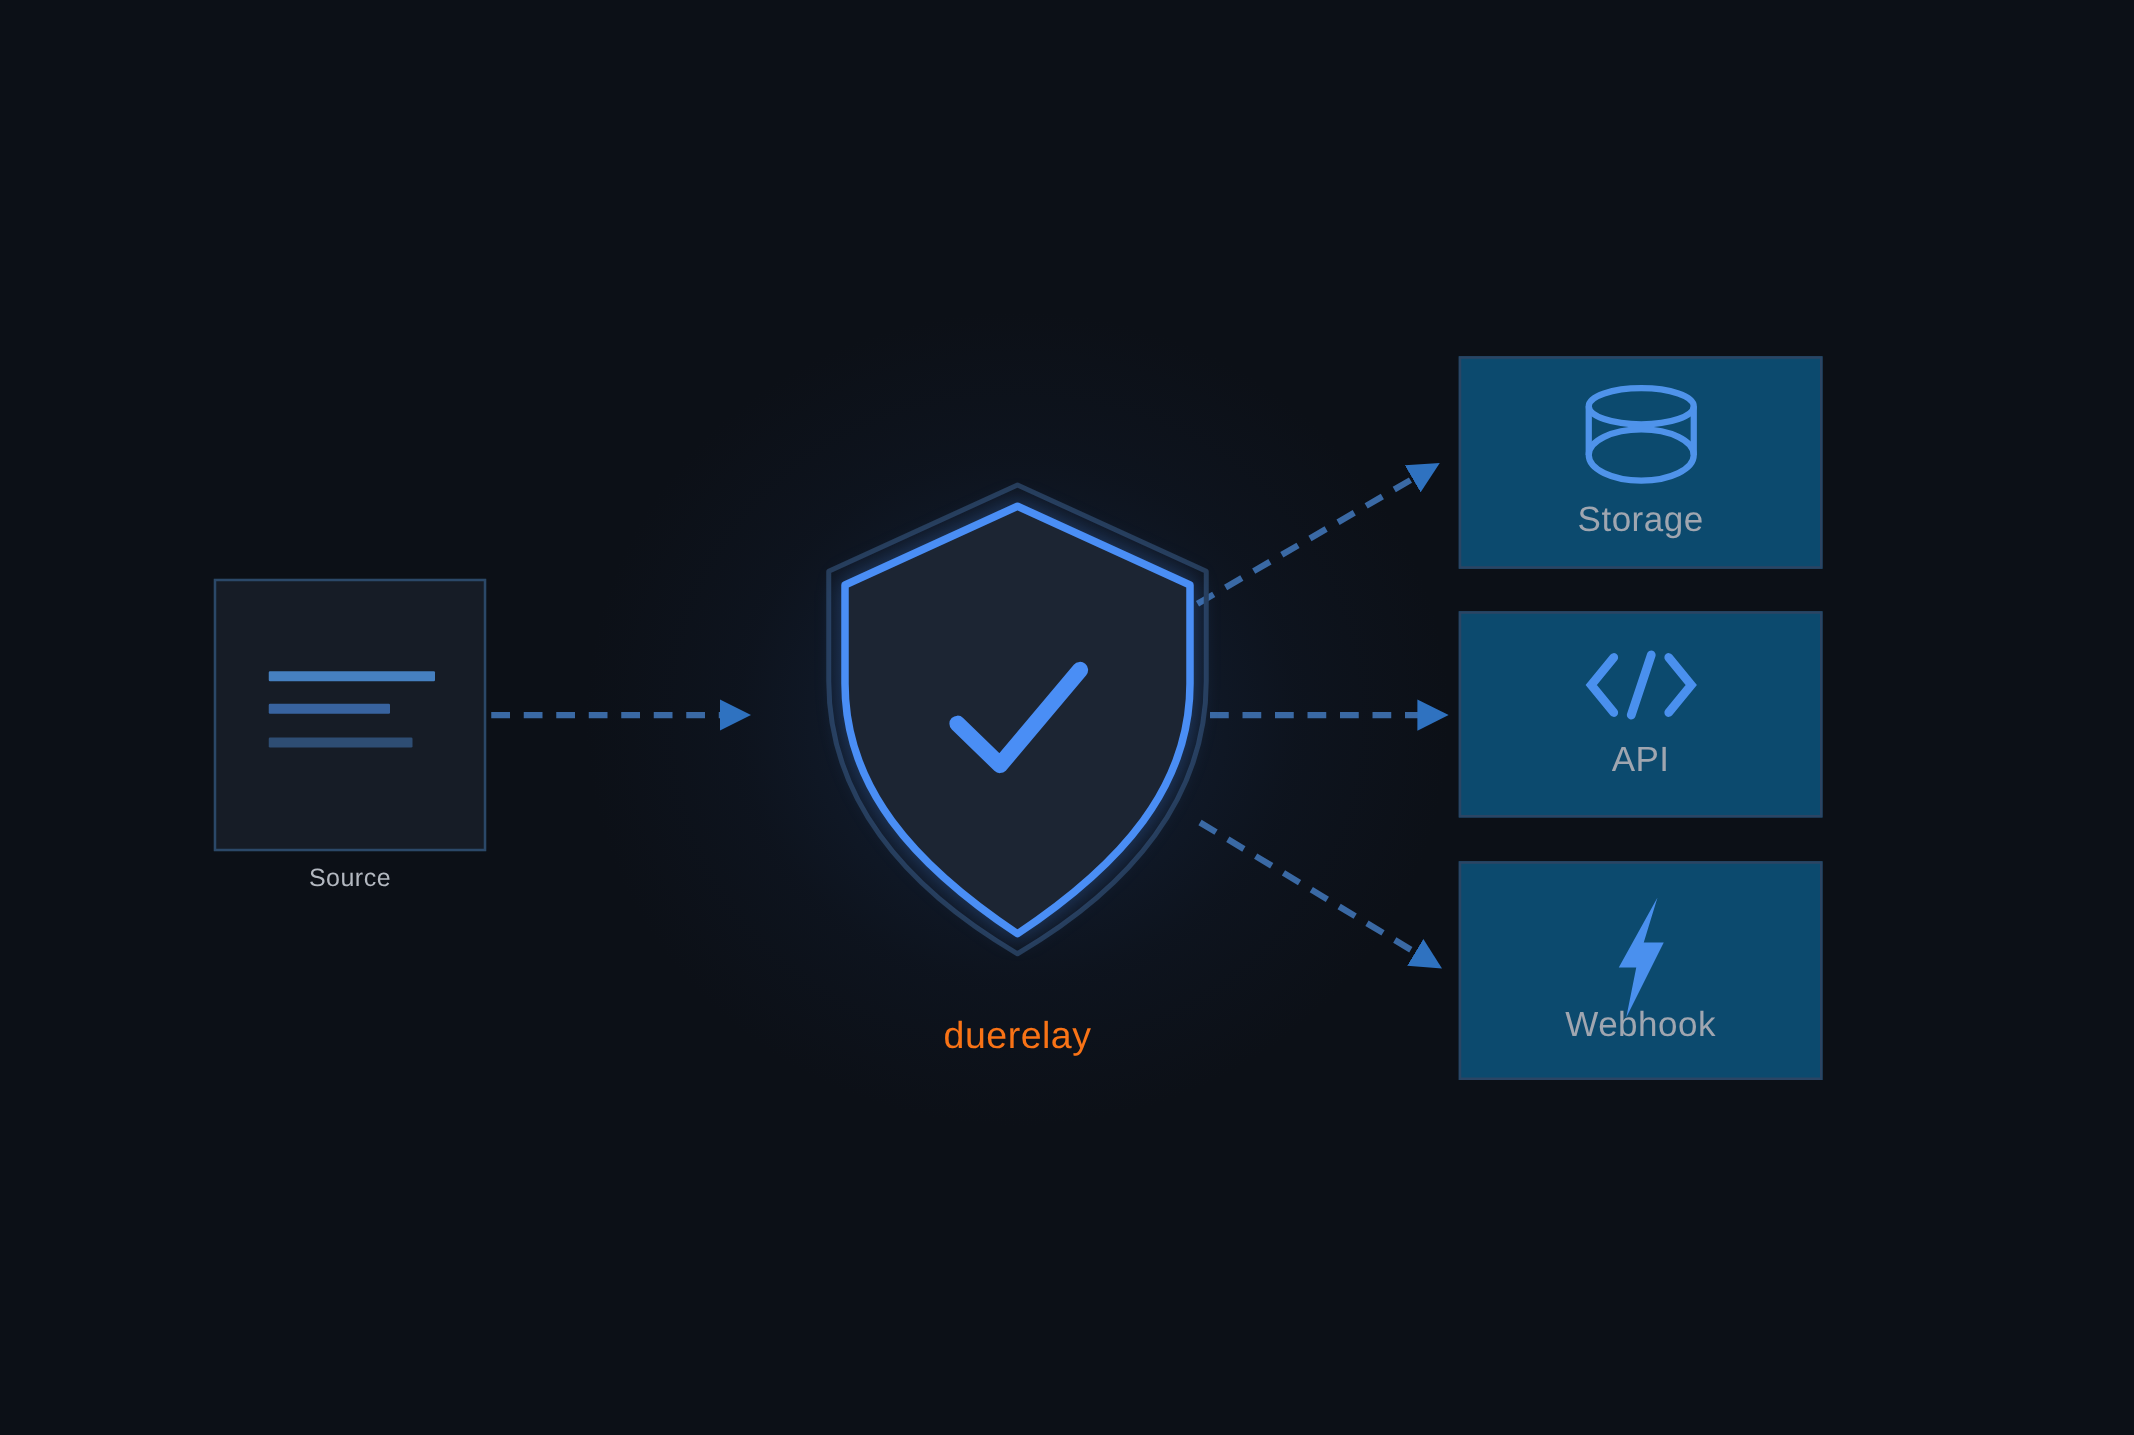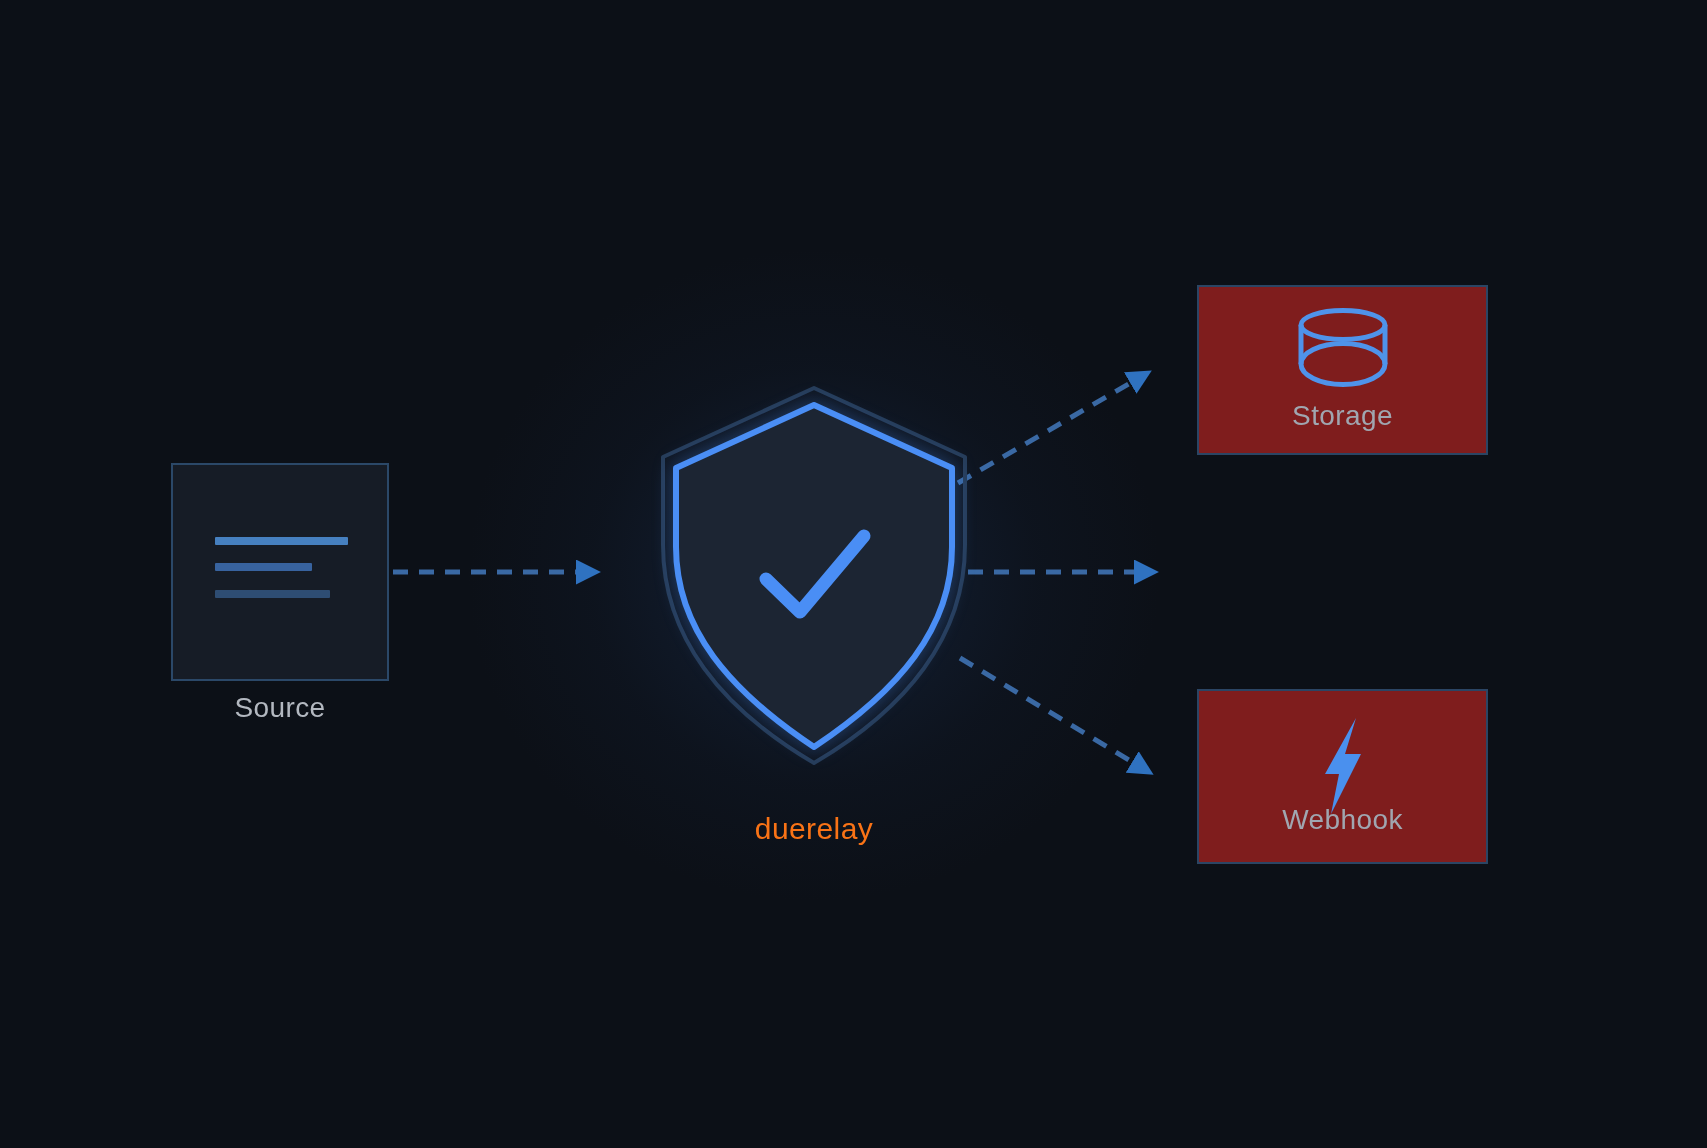--- a/index.html
+++ b/index.html
@@ -23,33 +23,33 @@
     position:absolute;left:171px;top:463px;width:218px;height:218px;
     background:#161c26;border:2px solid #2b4868;box-sizing:border-box;
   }
   .doc-lines{position:absolute;left:42px;top:72px;}
   .doc-lines i{display:block;height:8px;border-radius:1px;}
   .doc-lines i:nth-child(1){width:133px;background:#4680c0;margin-bottom:18px;}
   .doc-lines i:nth-child(2){width:97px;background:#38639f;margin-bottom:19px;}
   .doc-lines i:nth-child(3){width:115px;background:#2e4d73;}
 
   .node-label{
-    position:absolute;color:#b3b8c0;font-size:28px;font-weight:400;
+    position:absolute;color:#b3b8c0;font-size:20px;font-weight:400;
     letter-spacing:0.4px;text-align:center;
   }
   #source-label{left:171px;top:692px;width:218px;}
   #relay-label{left:689px;top:812px;width:250px;color:#f97316;font-size:30px;}
 
   .shield-svg{position:absolute;left:640px;top:365px;}
   .shield-inner{filter:drop-shadow(0 0 10px rgba(74,142,245,0.35));}
 
   
   .target{
-    position:absolute;left:1197px;width:291px;height:168px;
-    background:#7f1d1d;border:2px solid #2b4564;box-sizing:border-box;
+    position:absolute;left:1167px;width:291px;height:168px;
+    background:#0c4a6e;border:2px solid #2b4564;box-sizing:border-box;
     display:flex;flex-direction:column;align-items:center;justify-content:center;
   }
   #target-storage{top:285px;height:170px;}
   #target-api{top:489px;height:165px;}
   #target-webhook{top:689px;height:175px;}
   .target .t-label{color:#a0a6b0;font-size:28px;font-weight:400;letter-spacing:0.4px;}
   #target-storage .t-label{margin-top:12px;}
   #target-api .t-label{margin-top:16px;}
   #target-webhook .t-label{margin-top:-10px;}
   .icon-wrap{line-height:0;}
@@ -96,20 +96,30 @@
       <svg width="90" height="80" viewBox="0 0 90 80">
         <ellipse cx="45" cy="17" rx="42" ry="14.5" fill="none" stroke="#4f93ea" stroke-width="5"></ellipse>
         <ellipse cx="45" cy="56" rx="42" ry="20.5" fill="none" stroke="#4f93ea" stroke-width="5"></ellipse>
         <line x1="3" y1="17" x2="3" y2="56" stroke="#4f93ea" stroke-width="5"></line>
         <line x1="87" y1="17" x2="87" y2="56" stroke="#4f93ea" stroke-width="5"></line>
       </svg>
     </span>
     <div class="t-label">Storage</div>
   </div>
 
+  <div class="target" id="target-api">
+    <span class="icon-wrap">
+      <svg width="96" height="56" viewBox="0 0 96 56">
+        <polyline points="26,6 8,28 26,50" fill="none" stroke="#4a90ee" stroke-width="7" stroke-linecap="round"></polyline>
+        <line x1="56" y1="4" x2="40" y2="52" stroke="#4a90ee" stroke-width="7" stroke-linecap="round"></line>
+        <polyline points="70,6 88,28 70,50" fill="none" stroke="#4a90ee" stroke-width="7" stroke-linecap="round"></polyline>
+      </svg>
+    </span>
+    <div class="t-label">API</div>
+  </div>
 
   <div class="target" id="target-webhook">
     <span class="icon-wrap">
       <svg width="40" height="96" viewBox="0 0 40 96">
         <path d="M33 0 L2 56 H16 L8 96 L38 36 H22 L33 0 Z" fill="#4a90ee"></path>
       </svg>
     </span>
     <div class="t-label">Webhook</div>
   </div>
 

